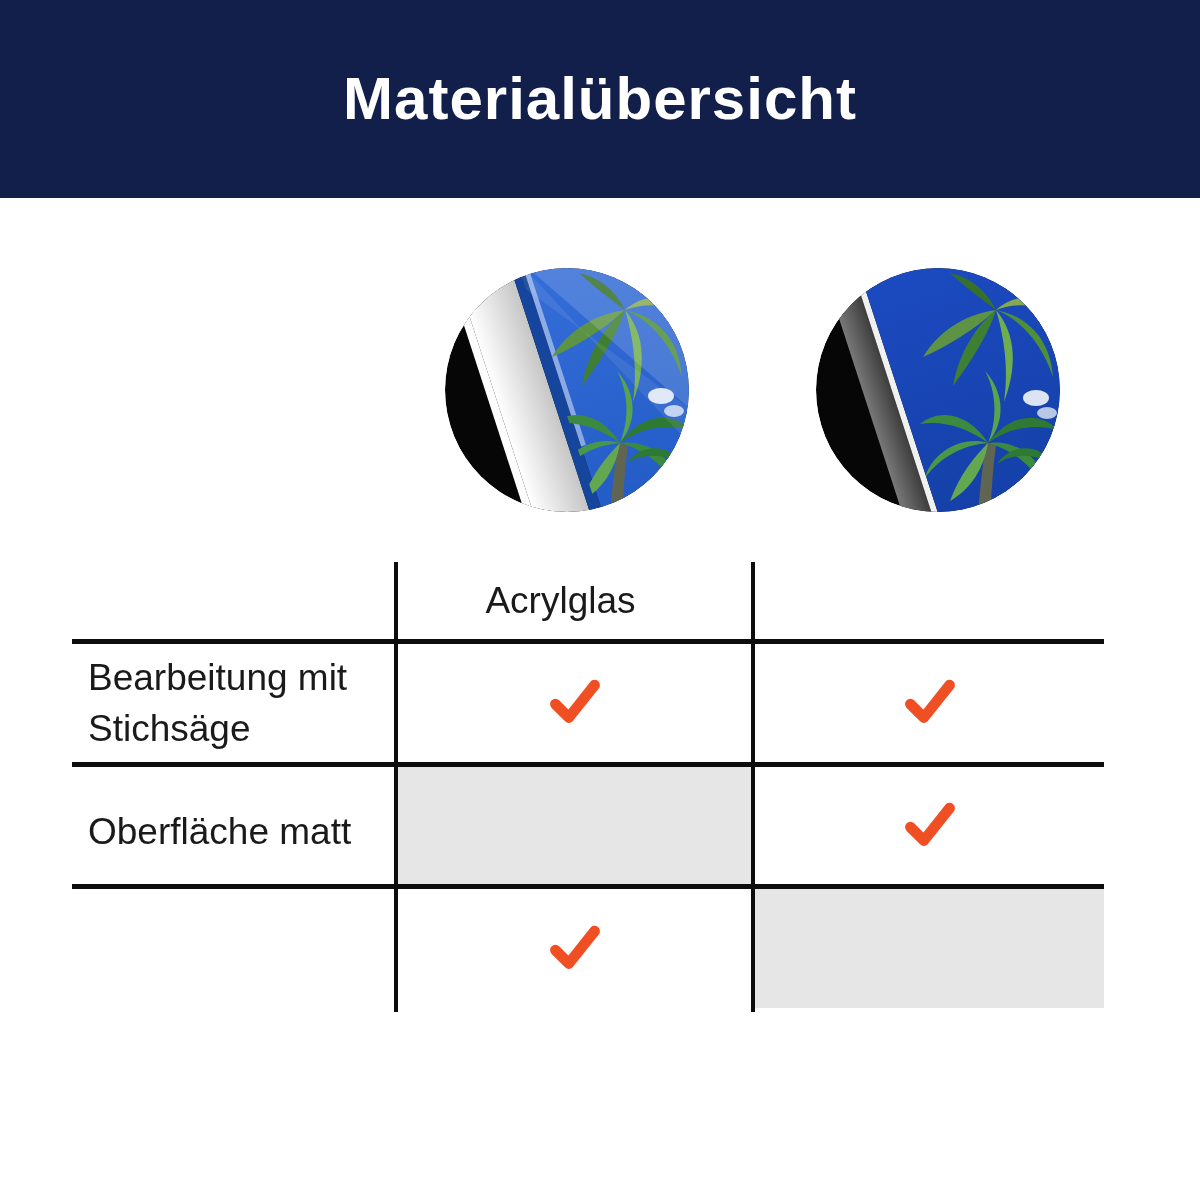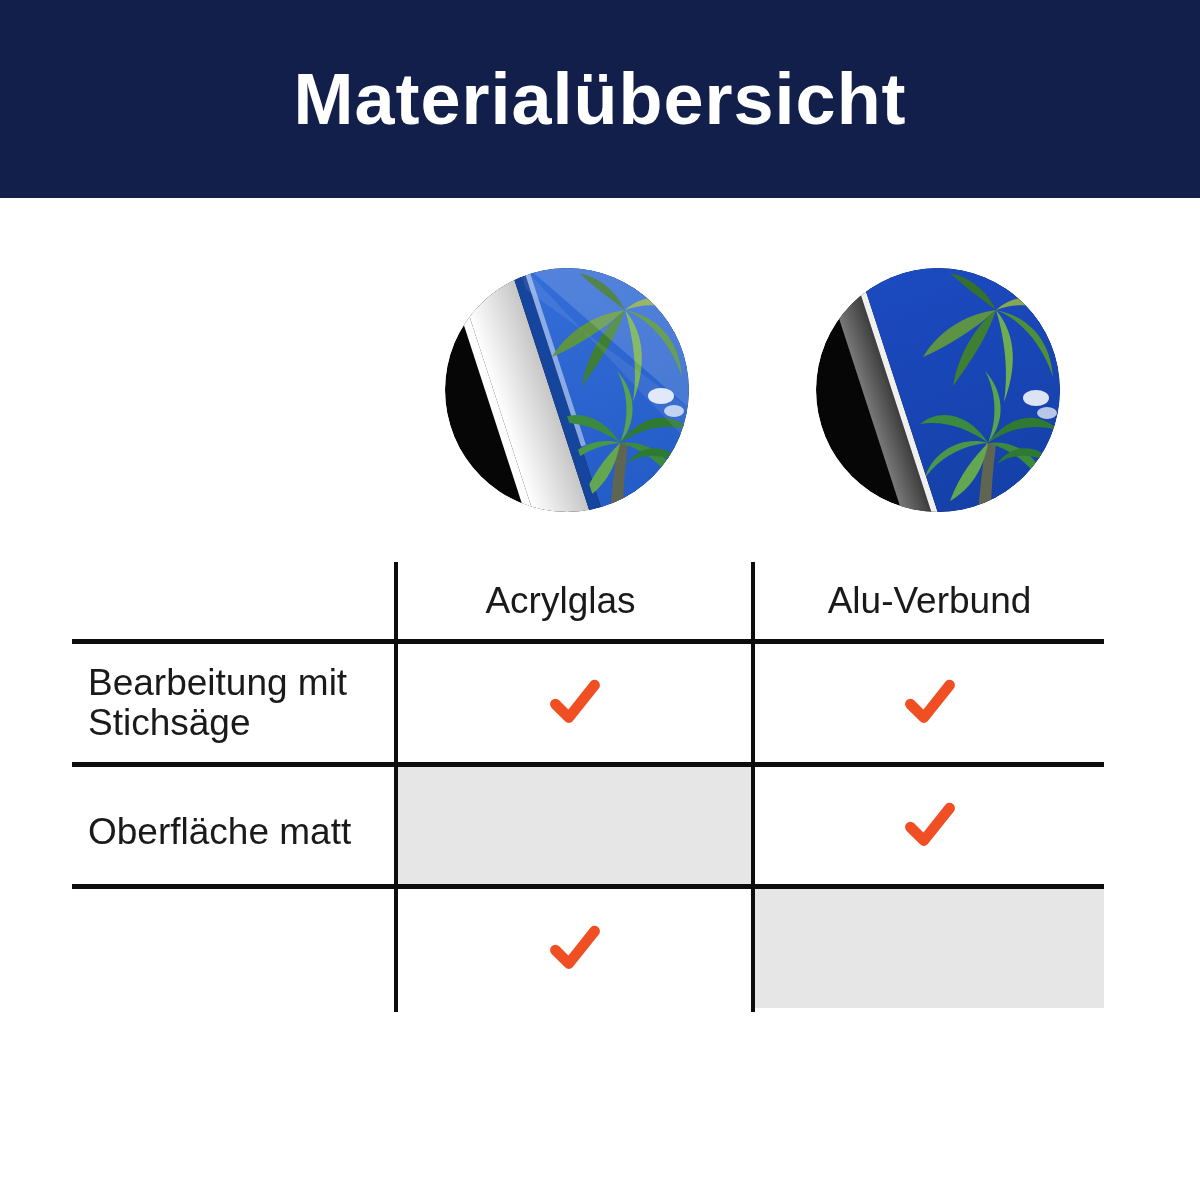--- a/index.html
+++ b/index.html
@@ -8,42 +8,42 @@
     background:#ffffff;overflow:hidden;
     font-family:"Liberation Sans",sans-serif;color:#1a1a1a;
   }
   
   .banner{
     position:absolute;left:0;top:0;width:1200px;height:198px;
     background:#121f4b;
   }
   .banner h1{
     margin:0;width:100%;line-height:198px;text-align:center;
-    font-size:72px;font-weight:bold;letter-spacing:1px;color:#ffffff;
+    font-size:60px;font-weight:bold;letter-spacing:1px;color:#ffffff;
   }
   
   .sample{
     position:absolute;top:268px;width:244px;height:244px;
     border-radius:50%;overflow:hidden;
   }
   .sample svg{display:block;}
   #sample-acryl{left:445px;}
   #sample-alu{left:816px;}
   
   .materials-table{position:absolute;left:72px;top:562px;width:1032px;height:450px;}
   .vline,.hline{position:absolute;background:#0d0d0d;}
   .vline{width:4px;height:450px;top:0;}
   .hline{height:5px;width:1032px;left:0;}
   .col-header{
     position:absolute;top:0;height:77px;display:flex;align-items:center;justify-content:center;
     font-size:37px;color:#1a1a1a;
   }
   .row-label{
     position:absolute;left:16px;width:300px;display:flex;flex-direction:column;justify-content:center;
-    font-size:37px;line-height:40px;color:#1a1a1a;
+    font-size:37px;line-height:51px;color:#1a1a1a;
   }
   .cell{
     position:absolute;display:flex;align-items:center;justify-content:center;
     background:transparent;
   }
   .cell.blocked{background:#e6e6e6;}
   .check{width:56px;height:56px;}
   .check path{stroke:#f04e23;stroke-width:19;fill:none;stroke-linecap:round;stroke-linejoin:round;}
 </style>
 </head>
@@ -171,21 +171,20 @@
 
   <div class="materials-table">
 
     <div class="vline" style="left:322px;"></div>
     <div class="vline" style="left:679px;"></div>
     <div class="hline" style="top:77px;"></div>
     <div class="hline" style="top:200px;"></div>
     <div class="hline" style="top:322px;"></div>
 
     <div class="col-header" style="left:326px;width:325px;">Acrylglas</div>
-    <div class="col-header" style="left:683px;width:349px;">Alu-Verbund</div>
 
     <div class="row-label" style="top:82px;height:118px;">Bearbeitung mit Stichsäge</div>
     <div class="row-label" style="top:205px;height:129px;">Oberfläche matt</div>
 
     <div class="cell" style="left:326px;top:82px;width:353px;height:118px;">
       <svg class="check" viewBox="0 0 100 100">
           <path d="M15 52 L39 76 L85 18"></path>
         </svg>
     </div>
     <div class="cell" style="left:683px;top:82px;width:349px;height:118px;">

